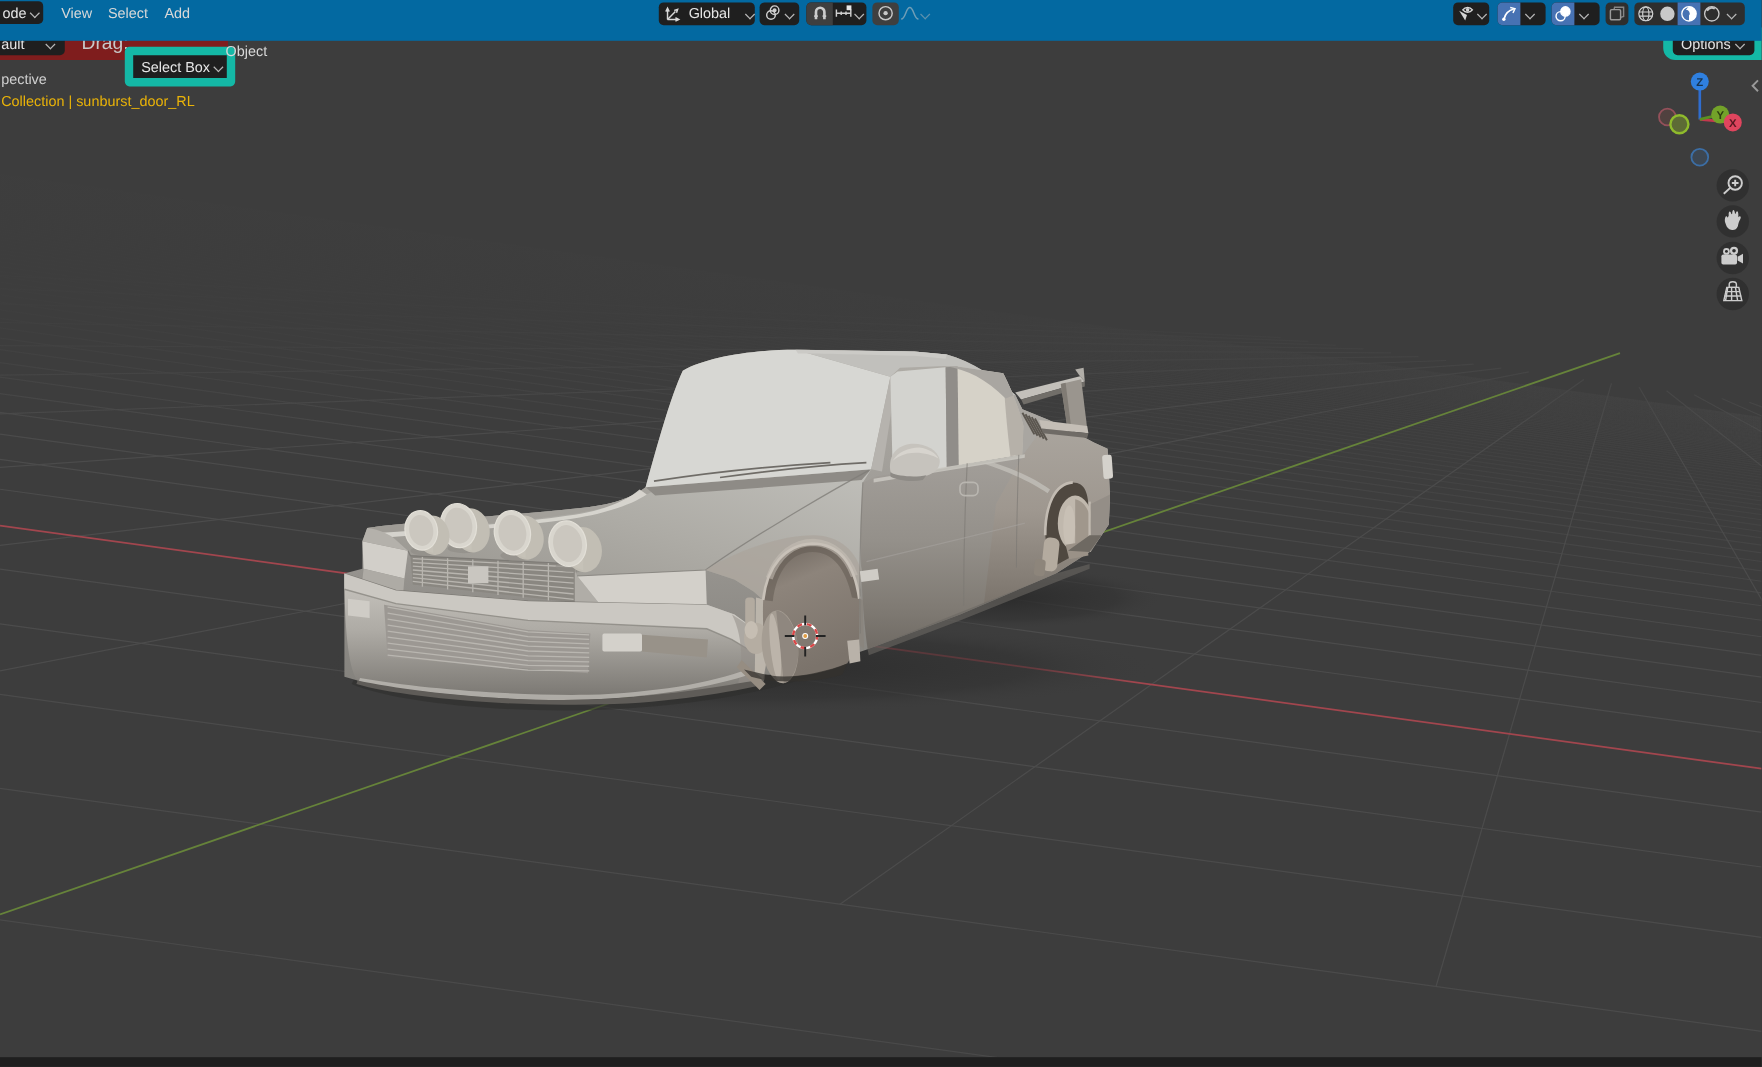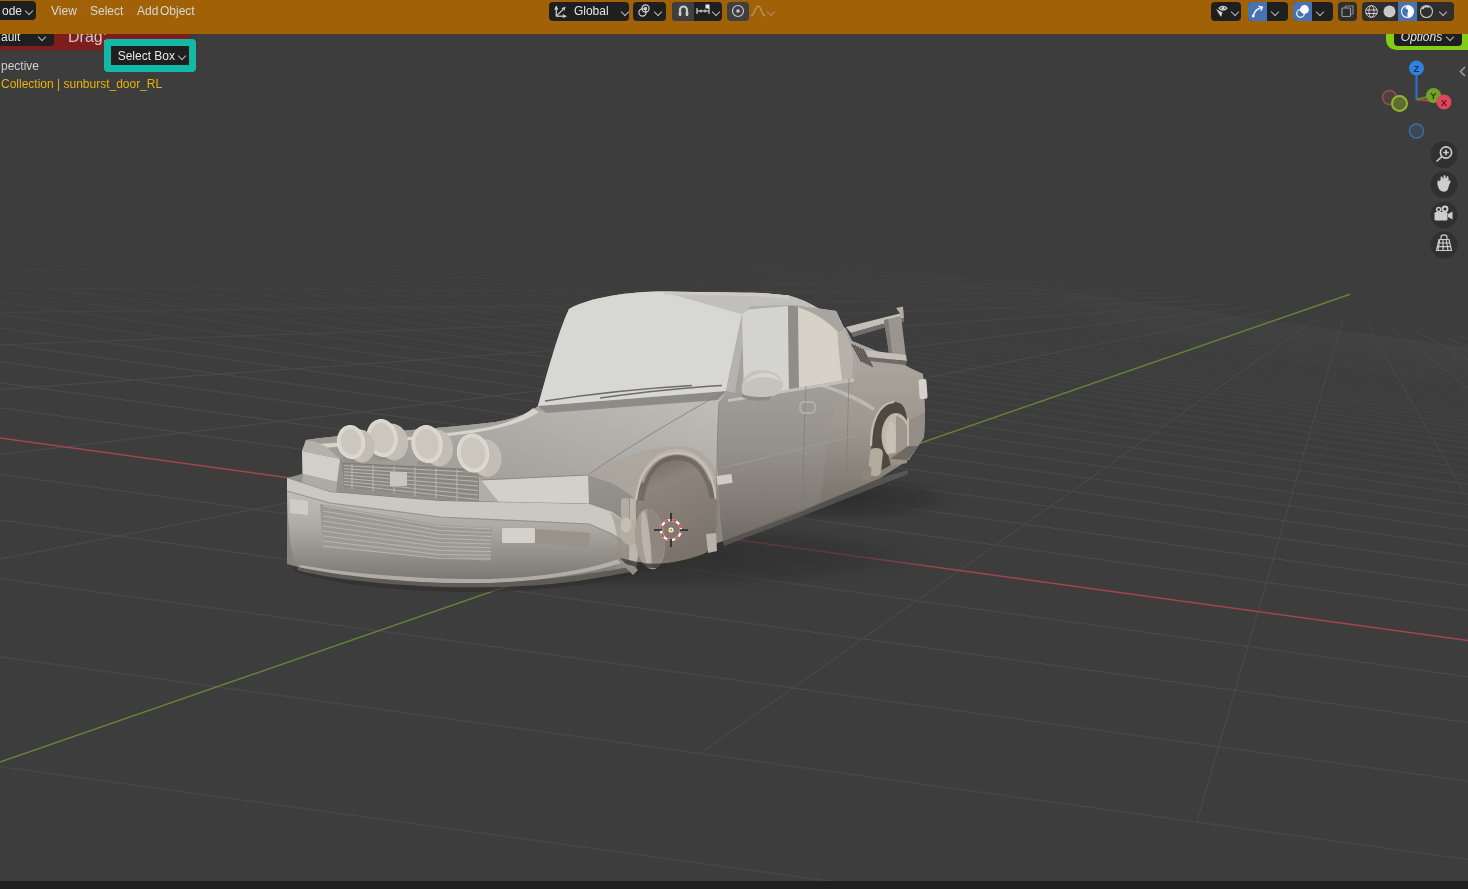--- a/index.html
+++ b/index.html
@@ -1,35 +1,35 @@
 <!DOCTYPE html>
 <html><head>
 <meta charset="utf-8">
 <style>
 html,body{margin:0;padding:0;width:1468px;height:889px;overflow:hidden;background:#3d3d3d;font-family:"Liberation Sans",sans-serif;}
-#row1{position:absolute;left:0;top:0;width:1468px;height:34px;background:#a16207;z-index:10;}
+#row1{position:absolute;left:0;top:0;width:1468px;height:34px;background:#0369a1;z-index:10;}
 .menu{position:absolute;top:0;height:22px;line-height:22px;color:#d8d8d8;font-size:12px;}
 .dd{position:absolute;background:#1f1f1f;border-radius:4px;color:#e6e6e6;font-size:12px;display:flex;align-items:center;}
 .chev{display:inline-block;width:9px;height:9px;position:relative;}
 .chev:after{content:"";position:absolute;left:1px;top:2px;width:5px;height:5px;border-right:1.6px solid #b9b9b9;border-bottom:1.6px solid #b9b9b9;transform:rotate(45deg);}
 #row2c{position:absolute;left:0;top:23px;width:190px;height:27px;background:#7f1d1d;border-radius:0 10px 10px 0;z-index:9;}
-#row2r{position:absolute;right:0;top:23px;width:82px;height:27px;background:#84cc16;border-radius:10px 0 0 10px;z-index:9;font-style:italic;}
+#row2r{position:absolute;right:0;top:23px;width:82px;height:27px;background:#14b8a6;border-radius:10px 0 0 10px;z-index:9;}
 #statusbar{position:absolute;left:0;top:881px;width:1468px;height:8px;background:#1f1f1f;z-index:10;}
 #vp{position:absolute;left:0;top:22px;z-index:1;}
 .vtext{position:absolute;color:#d0d0d0;font-size:12px;z-index:5;}
 </style>
 </head>
 <body>
 
 <div id="row1">
   <div class="dd" style="left:-18px;top:1px;width:34px;height:19px;padding-left:20px;">ode&nbsp;<span class="chev"></span></div>
   <div class="menu" style="left:51px;">View</div>
   <div class="menu" style="left:90px;">Select</div>
   <div class="menu" style="left:137px;">Add</div>
-  <div class="menu" style="left:160px;">Object</div>
+  <div class="menu" style="left:188px;margin-top:32px;">Object</div>
 
   <div class="dd" style="left:549px;top:1.5px;width:80px;height:19px;align-items:center;">
     <svg width="17" height="17" viewBox="0 0 17 17" style="margin-left:4px;">
         <g stroke="#d8d8d8" stroke-width="1.3" fill="none">
           <path d="M3.5 13.5 L3.5 5"></path>
           <path d="M3.5 13.5 L12 13.5"></path>
           <path d="M3.5 13.5 L10.5 6.5"></path>
           <path d="M2 6.5 L3.5 3.5 L5 6.5"></path>
           <path d="M9.5 5.5 L12.5 4.5 L11.5 7.5"></path>
           <path d="M10.5 12 L13.5 13.5 L10.5 15"></path>

